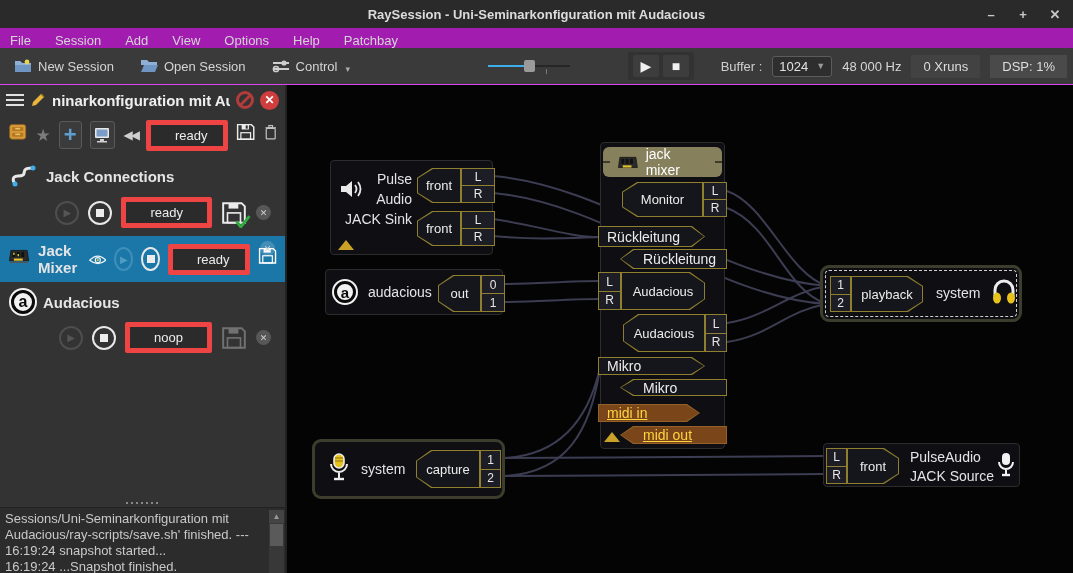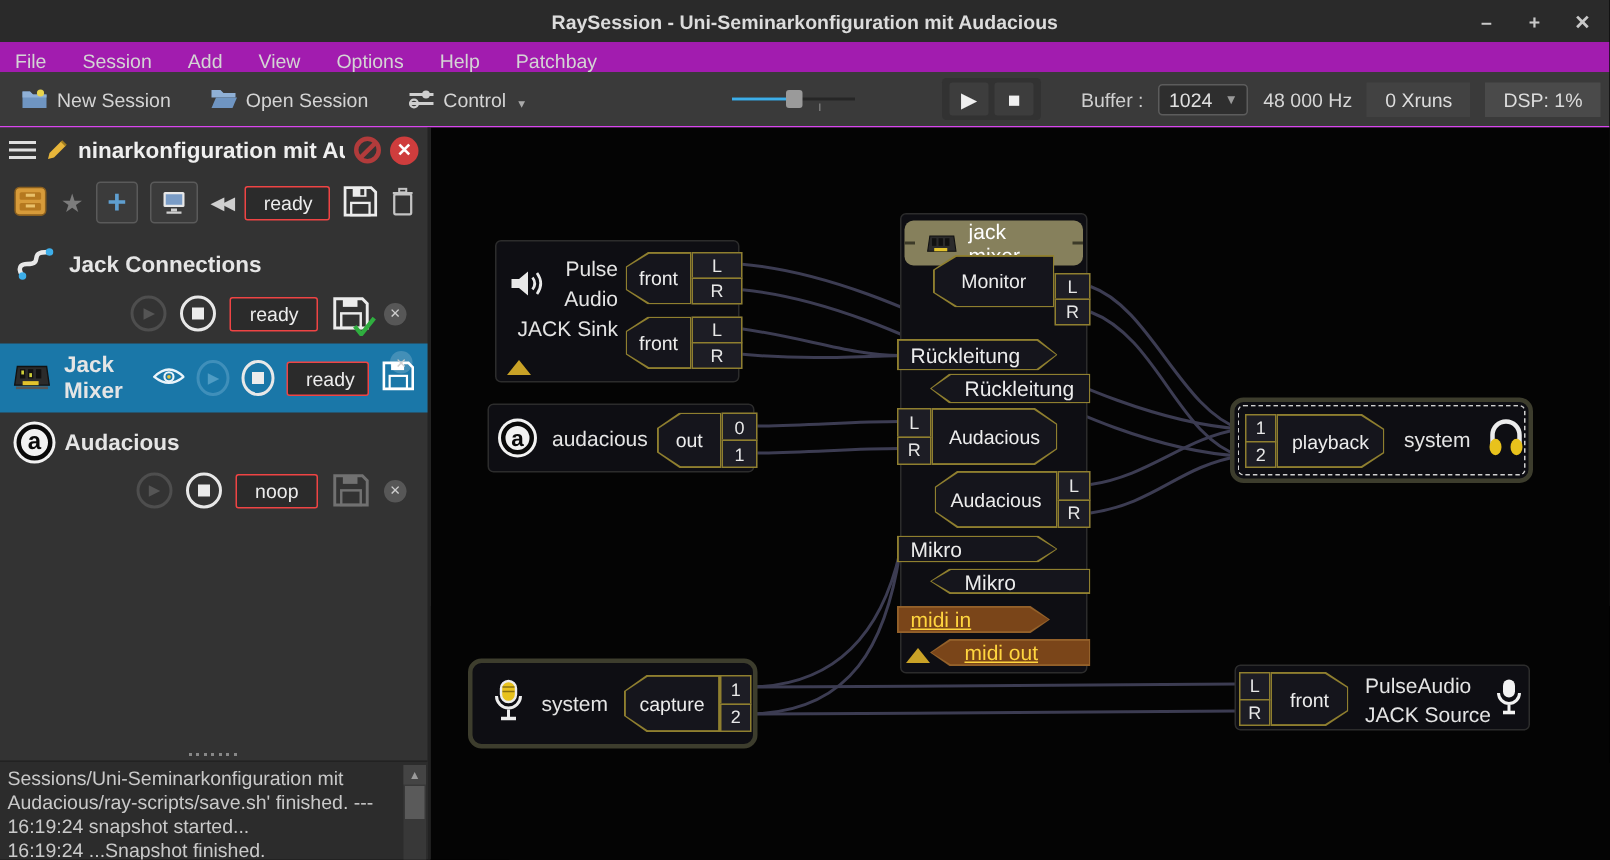--- a/index.html
+++ b/index.html
@@ -52,21 +52,21 @@
   .sess-name { color:#efefef; font-weight:bold; font-size:15px; white-space:nowrap; overflow:hidden; flex:1; }
   .noentry { width:18px; height:18px; border:3px solid #b23b3b; border-radius:50%; position:relative; flex:none; }
   .noentry::before { content:""; position:absolute; left:-1px; top:5px; width:14px; height:3px; background:#b23b3b; transform:rotate(-45deg); }
   .red-x { width:19px; height:19px; border-radius:50%; background:#cf3d3d; color:#fff; font-size:12px; font-weight:bold; display:flex; align-items:center; justify-content:center; flex:none; }
 
   .sess-toolbar { height:40px; display:flex; align-items:center; gap:8px; padding:0 8px; }
   .sq-btn { width:30px; height:28px; border:1px solid #5a5a5a; border-radius:3px; background:#3b3b3b; display:flex; align-items:center; justify-content:center; }
   .plus { color:#5f9fd0; font-size:22px; font-weight:bold; line-height:20px; }
   .star { color:#7c7c7c; font-size:17px; }
   .rewind { color:#cfcfcf; font-size:12px; letter-spacing:-2px; }
-  .status-box { background:#2b2b2b; border:1px solid #ef4444; border-radius:2px; color:#ececec; font-size:13px; padding:3px 12px; min-width:52px; text-align:center; }
+  .status-box { background:#2b2b2b; border:5px solid #ef4444; border-radius:2px; color:#ececec; font-size:13px; padding:3px 24px; min-width:52px; text-align:center; }
 
   .tree { flex:1; }
   .client { padding:6px 0 8px 0; }
   .client-top { display:flex; align-items:center; gap:8px; padding:2px 8px; }
   .client-name { color:#e5e5e5; font-weight:bold; font-size:15px; }
   .client-ctrls { display:flex; align-items:center; gap:9px; justify-content:flex-end; padding:6px 14px 0 0; }
   .circle-btn { width:24px; height:24px; border-radius:50%; display:flex; align-items:center; justify-content:center; }
   .play-dim { border:2px solid #4e4e4e; color:#555; font-size:10px; }
   .stop-on { border:2px solid #e8e8e8; }
   .stop-on i { width:8px; height:8px; background:#ececec; display:block; }
@@ -448,21 +448,21 @@
                   <rect x="6" y="8" width="4" height="7" fill="#111"></rect>
                   <rect x="12" y="8" width="4" height="7" fill="#111"></rect>
                   <rect x="18" y="8" width="4" height="7" fill="#111"></rect>
                   <rect x="8" y="17" width="12" height="3" fill="#e3c32c"></rect>
                 </svg>
             </span>
             <span>jack mixer</span>
             <div class="mh-dash"></div>
           </div>
 
-          <div class="pgroup-label hexL" style="left:24px;top:28px;width:81px;height:35px">
+          <div class="pgroup-label hexL" style="left:24px;top:40px;width:81px;height:35px">
               <div class="pg-in hexL">Monitor</div>
             </div>
           <div class="subcol" style="left:105px;top:40px;width:24px;height:35px">
             <div class="subport">L</div>
             <div class="subport">R</div>
           </div>
 
           <div class="pmono monoIn" style="left:0;top:84px;width:107px;height:21px">
               <div class="pg-in monoIn">Rückleitung</div>
             </div>

